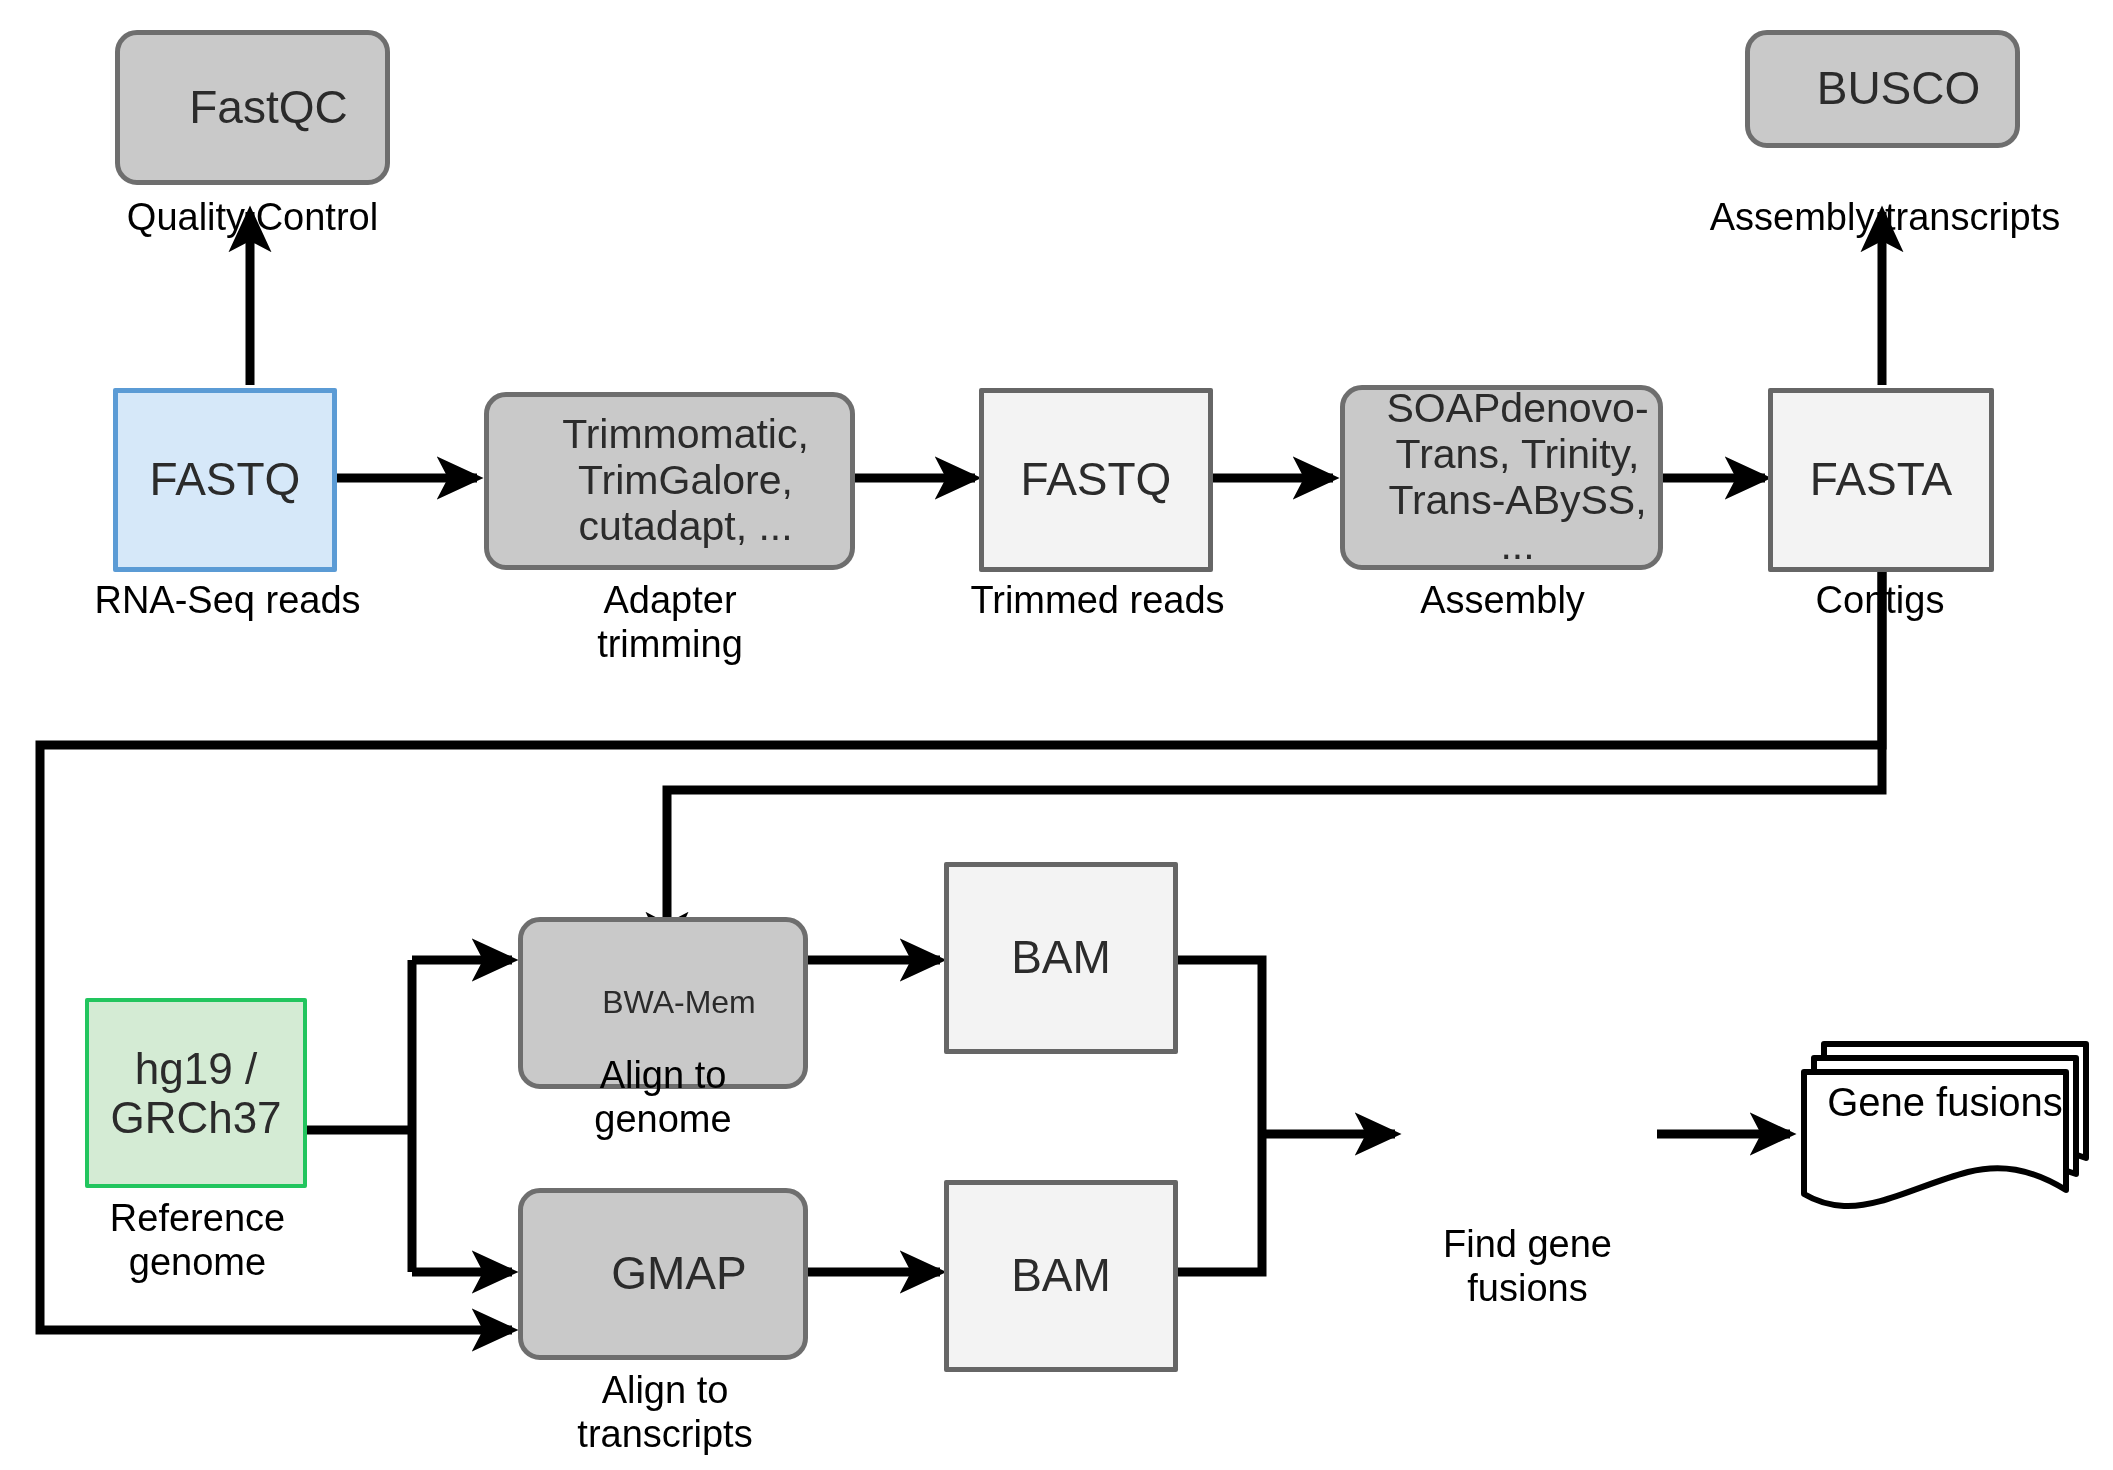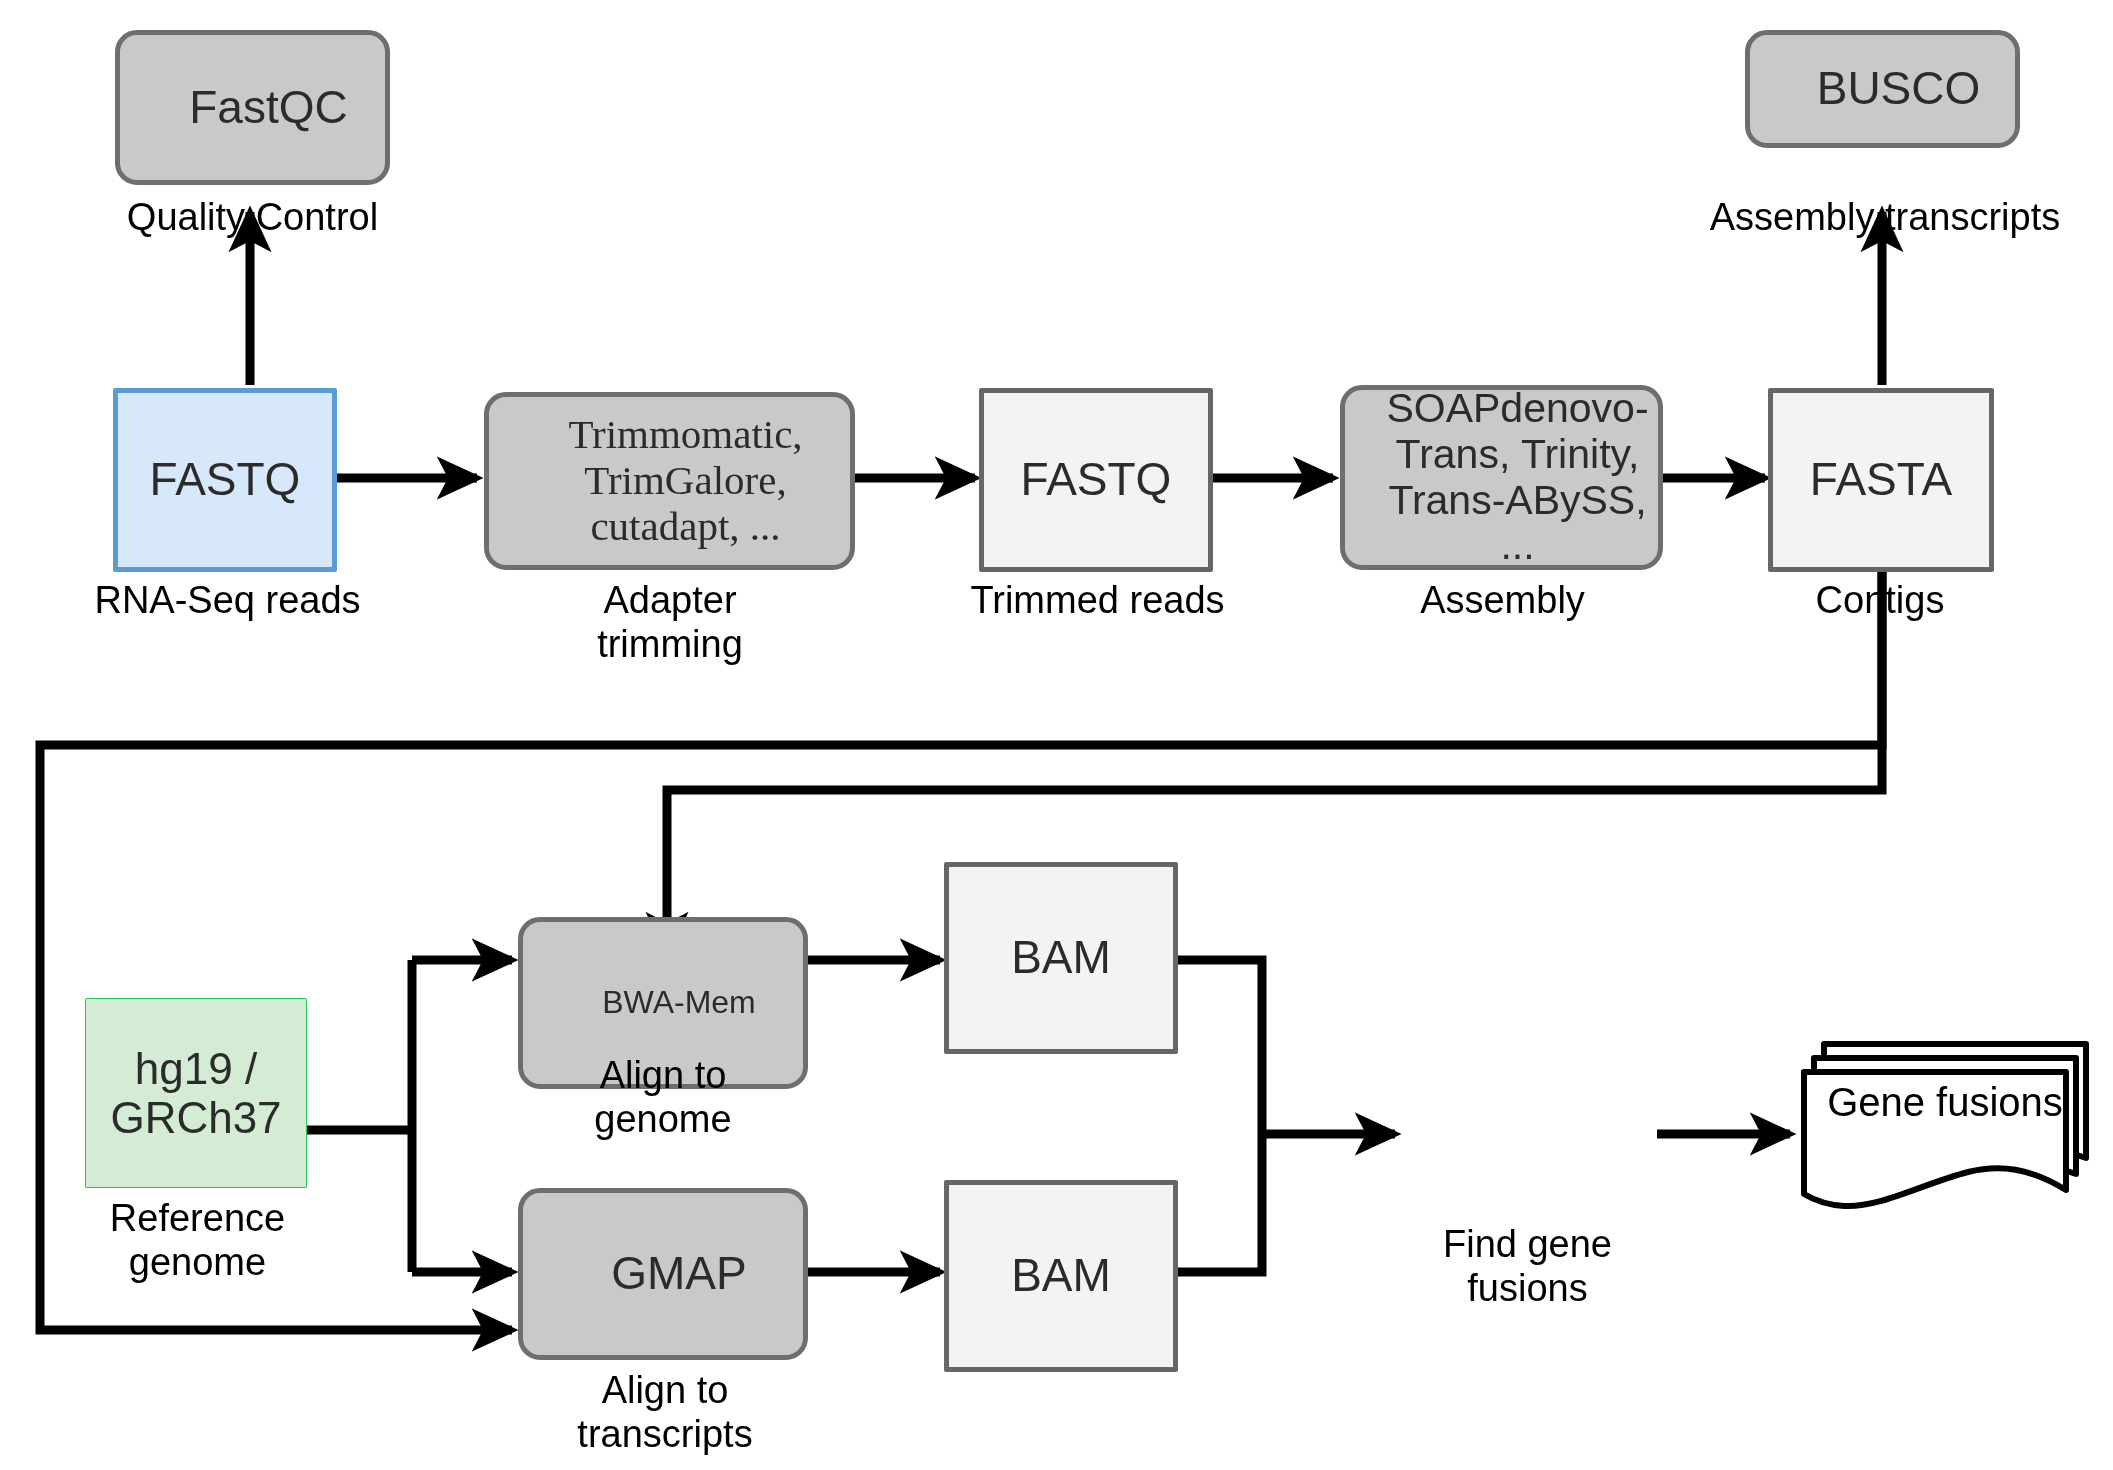--- a/index.html
+++ b/index.html
@@ -44,21 +44,21 @@
     border: 5px solid #666666;
     border-radius: 2px;
   }
   .node.input-fastq {
     background: #d6e8f9;
     border: 5px solid #5b9bd5;
     border-radius: 2px;
   }
   .node.reference {
     background: #d4ebd4;
-    border: 1px solid #22c55e;
+    border: 4px solid #22c55e;
     border-radius: 2px;
   }
   .node .label-text {
     display: block;
     width: 100%;
     padding: 0 6px;
     box-sizing: border-box;
   }
   .caption {
     position: absolute;
@@ -136,21 +136,21 @@
     <span class="label-text">BUSCO</span>
   </div>
   <div class="caption" style="left:1660px; top:195px; width:450px;">Assembly transcripts</div>
 
   <div class="node input-fastq" style="left:113px; top:388px; width:224px; height:184px; font-size:46px;">
     <span class="label-text">FASTQ</span>
   </div>
   <div class="caption" style="left:55px; top:578px; width:345px;">RNA-Seq reads</div>
 
   <div class="node tool" style="left:484px; top:392px; width:371px; height:178px; font-size:41px;">
-    <span class="label-text" style="white-space:pre-line;font-family:Liberation Serif, serif;">Trimmomatic,
+    <span class="label-text" style="white-space:pre-line;">Trimmomatic,
 TrimGalore,
 cutadapt, ...</span>
   </div>
   <div class="caption" style="left:490px; top:578px; width:360px;">Adapter
 trimming</div>
 
   <div class="node file" style="left:979px; top:388px; width:234px; height:184px; font-size:46px;">
     <span class="label-text">FASTQ</span>
   </div>
   <div class="caption" style="left:930px; top:578px; width:335px;">Trimmed reads</div>

